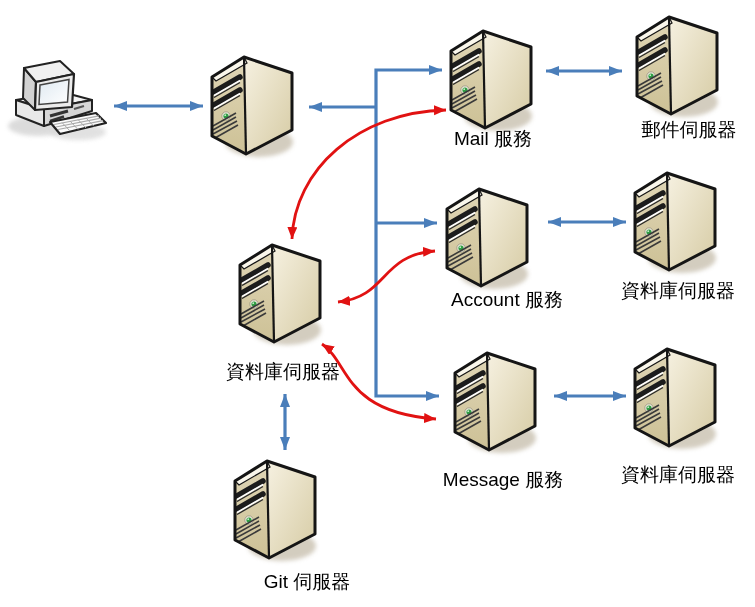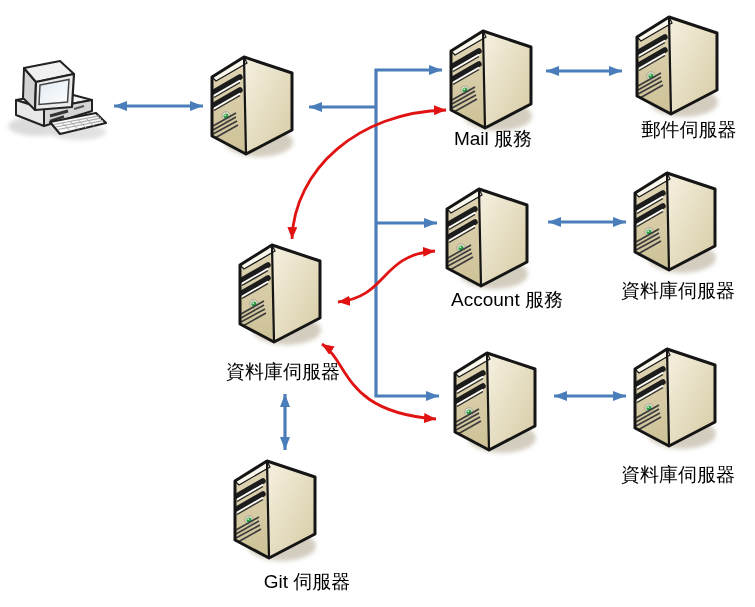--- a/index.html
+++ b/index.html
@@ -145,17 +145,18 @@
     <use href="#server-icon"></use>
   </svg>
   <svg class="node" style="left:230px;top:456px" width="90" height="110" viewBox="0 0 90 110">
     <use href="#server-icon"></use>
   </svg>
 
   <div class="node-label" style="left:393px;top:128px">Mail 服務</div>
   <div class="node-label" style="left:589px;top:119px">郵件伺服器</div>
   <div class="node-label" style="left:407px;top:289px">Account 服務</div>
   <div class="node-label" style="left:578px;top:280px">資料庫伺服器</div>
+  <div class="node-label" style="left:403px;top:469px">Message 服務</div>
   <div class="node-label" style="left:578px;top:464px">資料庫伺服器</div>
   <div class="node-label" style="left:183px;top:361px">資料庫伺服器</div>
   <div class="node-label" style="left:207px;top:571px">Git 伺服器</div>
 
 </div>
 
 </body></html>

